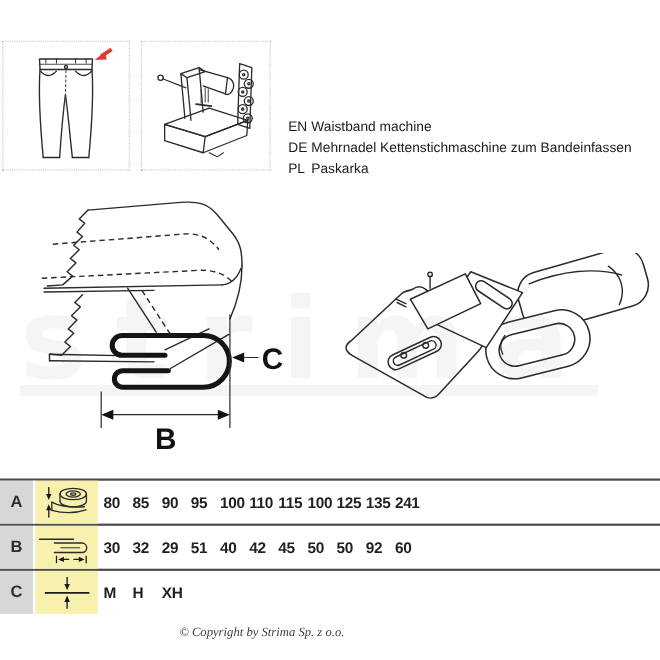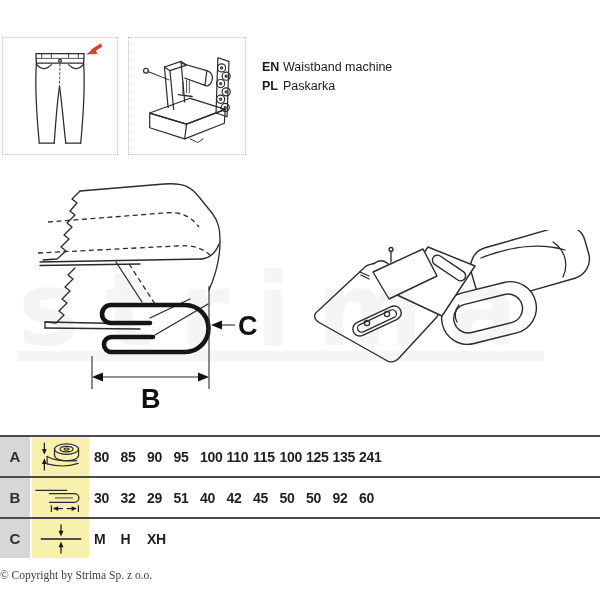--- a/index.html
+++ b/index.html
@@ -8,21 +8,21 @@
 
   
   .icon-box{position:absolute;top:37px;height:118px;border:1px dotted #c3c3c3;background:#fff;
             display:flex;align-items:center;justify-content:center;box-sizing:border-box;}
   #box-jeans{left:2px;width:116px;}
   #box-machine{left:128px;width:118px;}
 
   
   .lang-block{position:absolute;left:262px;top:60px;}
   .lang-row{display:flex;align-items:baseline;height:19px;white-space:nowrap;}
-  .lang-code{font-weight:bold;font-size:12.5px;width:21px;flex:0 0 21px;}
+  .lang-code{font-weight:normal;font-size:12.5px;width:21px;flex:0 0 21px;margin-top:48px;}
   .lang-text{font-size:12.5px;}
 
   
   .draw{position:absolute;}
   #draw-left{left:28px;top:178px;}
   #draw-right{left:303px;top:230px;}
 
   .watermark{position:absolute;left:18px;top:250px;width:575px;font-size:102px;font-weight:bold;
              letter-spacing:26px;color:rgba(70,70,70,0.055);z-index:3;pointer-events:none;
              font-family:"DejaVu Sans",sans-serif;text-decoration:underline;}
@@ -30,22 +30,22 @@
   
   .size-table{position:absolute;left:0;top:435px;width:600px;}
   .trow{display:flex;align-items:stretch;border-top:2px solid #4b4b4b;height:39px;}
   .tkey{flex:0 0 30px;background:#d7d7d7;border-right:2px solid #fff;display:flex;
         align-items:center;justify-content:center;font-weight:bold;font-size:15px;color:#2e2e2e;}
   .ticon{flex:0 0 57px;background:#f8f1ae;display:flex;align-items:center;justify-content:center;}
   .tvals{display:flex;align-items:center;margin-left:5px;}
   .tval{width:26.5px;text-align:left;font-weight:bold;font-size:14px;color:#1f1f1f;
         letter-spacing:-0.3px;}
 
-  .footer{position:absolute;left:0;top:569px;width:476px;text-align:left;
-          font-family:"Liberation Serif",serif;font-size:11.5px;color:#3c3c3c;}
+  .footer{position:absolute;left:0;top:569px;width:476px;text-align:center;
+          font-family:"Liberation Serif",serif;font-size:11.5px;color:#3c3c3c;font-style:italic;}
 
   svg{display:block;}
   .ln{fill:none;stroke:#2b2b2b;stroke-width:1.3;stroke-linecap:round;stroke-linejoin:round;}
   .lnw{fill:#fff;stroke:#2b2b2b;stroke-width:1.4;stroke-linecap:round;stroke-linejoin:round;}
   .dash{fill:none;stroke:#2b2b2b;stroke-width:1.3;stroke-dasharray:5 3.5;}
   .band{fill:none;stroke:#141414;stroke-width:4.6;stroke-linecap:round;stroke-linejoin:round;}
   .dim{fill:none;stroke:#2b2b2b;stroke-width:1.1;}
   .dimlbl{font-family:"Liberation Sans",sans-serif;font-weight:bold;font-size:27px;fill:#111;}
 </style>
 </head>
@@ -107,20 +107,24 @@
         <circle cx="89" cy="61" r="1.1"></circle>
           <circle cx="94" cy="70" r="1.1"></circle>
       </g>
     </svg>
   </div>
 
   <div class="lang-block">
     <div class="lang-row">
       <span class="lang-code">EN</span>
       <span class="lang-text">Waistband machine</span>
+    </div>
+    <div class="lang-row">
+      <span class="lang-code">DE</span>
+      <span class="lang-text">Mehrnadel Kettenstichmaschine zum Bandeinfassen</span>
     </div>
     <div class="lang-row">
       <span class="lang-code">PL</span>
       <span class="lang-text">Paskarka</span>
     </div>
   </div>
 
   <div class="watermark">strima</div>
 
   <div class="draw" id="draw-left">

